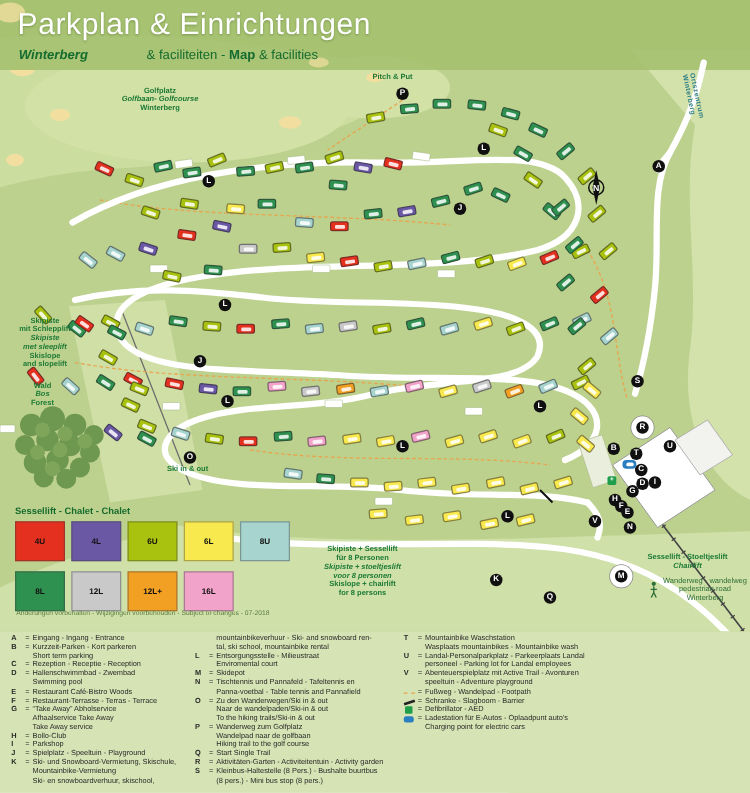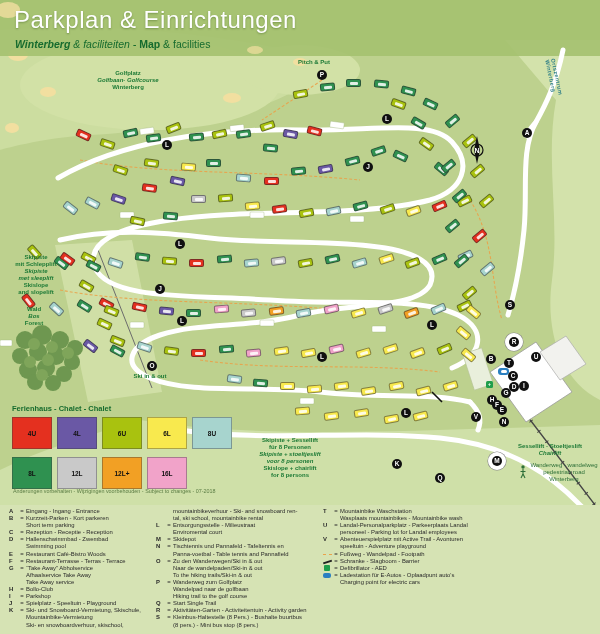--- a/index.html
+++ b/index.html
@@ -4,21 +4,21 @@
 <style>
   html,body{margin:0;padding:0;}
   .page{position:relative;width:600px;height:634px;background:#d6e3b4;font-family:"Liberation Sans",sans-serif;overflow:hidden;}
   
   .header{position:absolute;left:0;top:0;width:600px;height:56px;z-index:30;pointer-events:none;}
   .title{position:absolute;left:14px;top:6px;color:#ffffff;font-size:24px;letter-spacing:.5px;text-shadow:0 1px 2px rgba(60,90,30,.45);}
   .title .bold{font-weight:normal;}
   .subtitle{position:absolute;left:15px;top:38px;font-size:10.5px;color:#166b2e;}
   .subtitle .b{font-weight:bold;}
   .subtitle .bi{font-weight:bold;font-style:italic;}
-  .subtitle .i{font-style:italic;}
+  .subtitle .i{padding-left:44px;}
   
   .map{position:absolute;left:0;top:0;width:600px;height:505px;background:#bdd18e;}
   .map svg{position:absolute;left:0;top:0;}
   .maplabel{position:absolute;color:#1d7a36;font-weight:bold;font-size:6px;line-height:7px;text-align:center;z-index:12;}
   .maplabel .it{font-style:italic;}
   .roadlabel{position:absolute;color:#2c7d86;font-weight:bold;font-size:5.5px;transform:rotate(78deg);transform-origin:left top;z-index:12;letter-spacing:.4px;}
   .house{position:absolute;width:15px;height:8px;border:0.5px solid rgba(40,40,40,.55);border-radius:2px;z-index:8;box-sizing:border-box;}
   .house::after{content:"";position:absolute;left:3px;top:2px;width:8px;height:3px;background:rgba(255,255,255,.85);border-radius:1px;}
   .marker{position:absolute;width:10px;height:10px;background:#101010;border-radius:50%;color:#fff;font-size:6.5px;font-weight:bold;text-align:center;line-height:10px;z-index:14;}
   .marker.boxed{box-shadow:0 0 0 4px #ffffff,0 0 0 4.6px #888888;}
@@ -369,21 +369,21 @@
         <div class="marker boxed" style="left: 492px; top: 456px;">M</div>
       </div>
   </div>
 
   <div class="header">
     <div class="title"><span class="bold">Parkplan</span><span> &amp; Einrichtungen</span></div>
     <div class="subtitle"><span class="bi">Winterberg</span><span class="i"> &amp; faciliteiten - </span><span class="b">Map</span><span> &amp; facilities</span></div>
   </div>
 
   <div class="chalet">
-    <div class="chalet-title"><span style="font-weight:bold;">Ferienhaus - Chalet - Chalet</span></div>
+    <div class="chalet-title"><span style="font-weight:bold;">Sessellift - Chalet - Chalet</span></div>
     <div class="chalet-grid" id="chalet-grid">
         <div class="chalet-box r1" style="grid-column: 1; background: rgb(228, 48, 31);">4U</div>
         <div class="chalet-box r1" style="grid-column: 2; background: rgb(106, 88, 165);">4L</div>
         <div class="chalet-box r1" style="grid-column: 3; background: rgb(169, 194, 15);">6U</div>
         <div class="chalet-box r1" style="grid-column: 4; background: rgb(248, 233, 78);">6L</div>
         <div class="chalet-box" style="background: rgb(167, 212, 206);">8U</div>
         <div class="chalet-box" style="background: rgb(47, 145, 80);">8L</div>
         <div class="chalet-box" style="background: rgb(201, 201, 201);">12L</div>
         <div class="chalet-box" style="background: rgb(242, 160, 36);">12L+</div>
         <div class="chalet-box" style="background: rgb(241, 163, 201);">16L</div>

